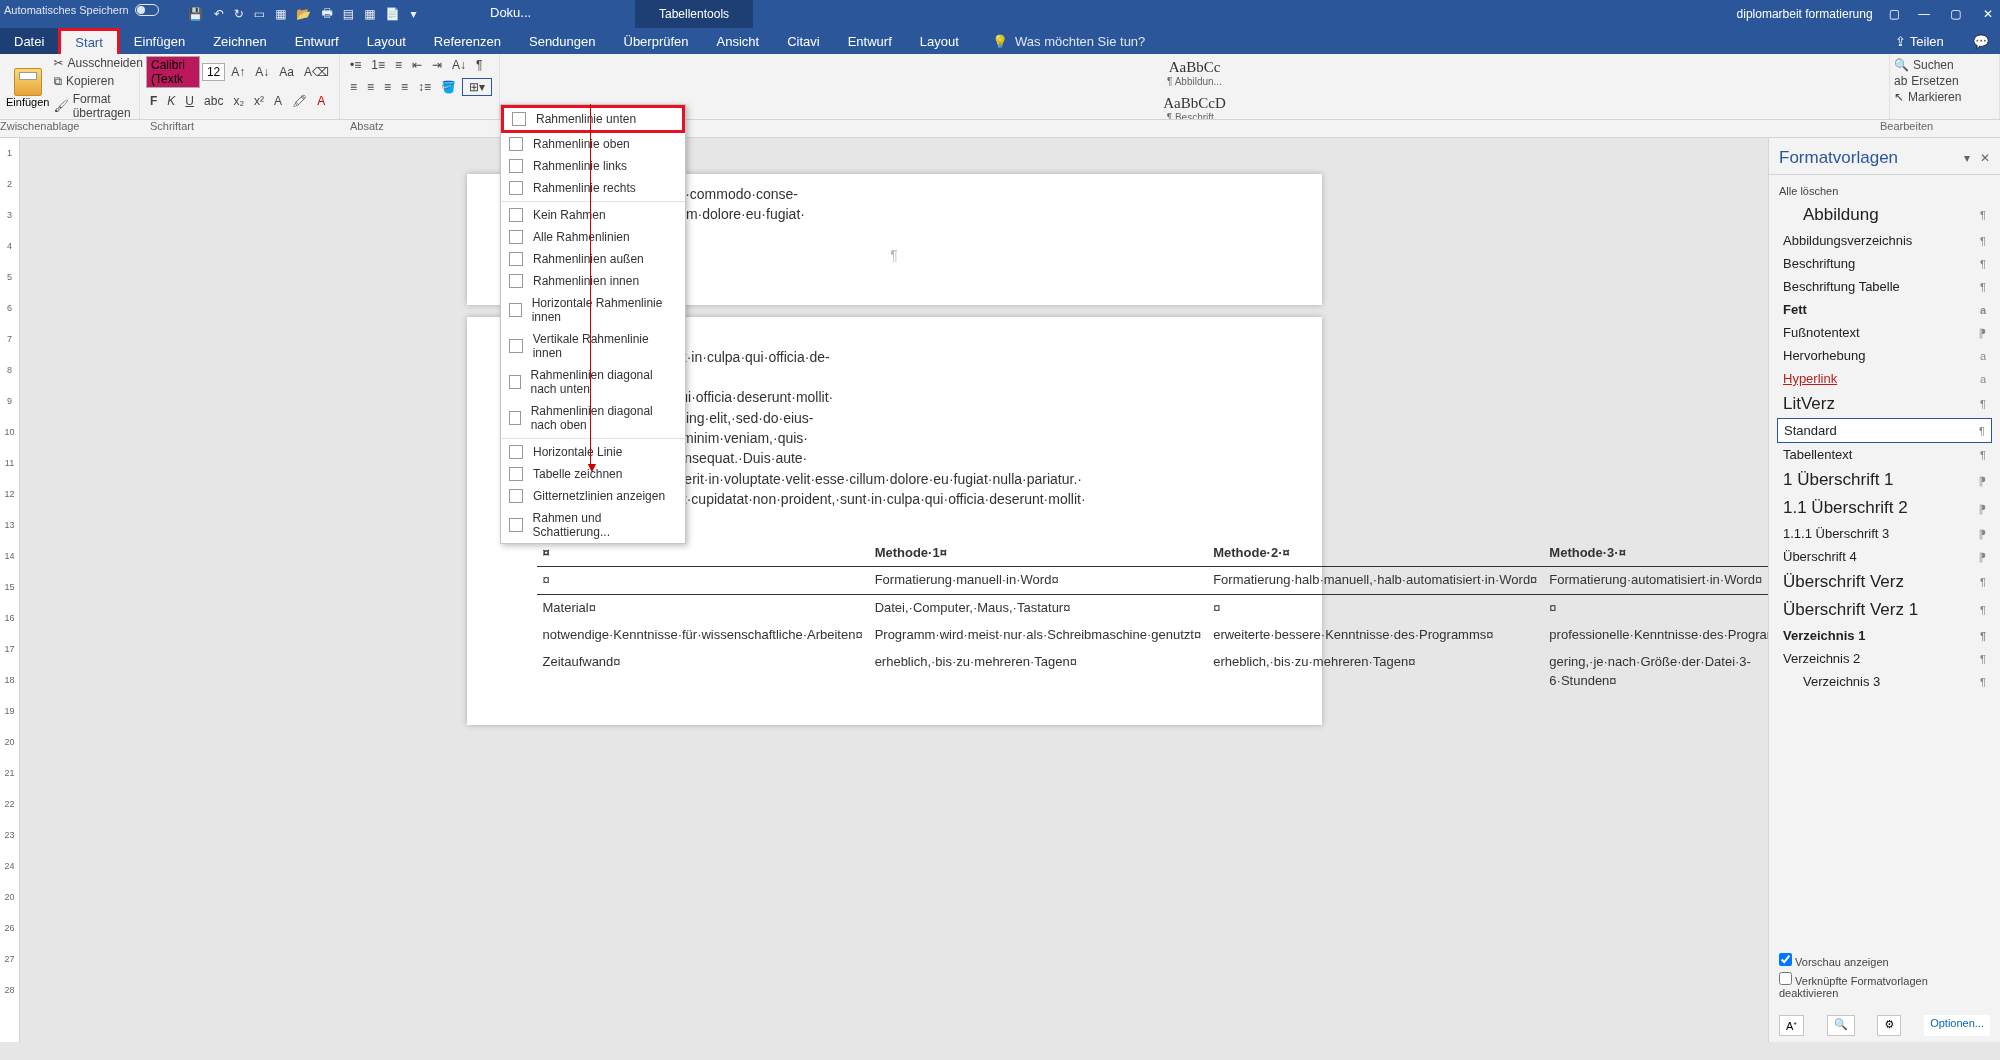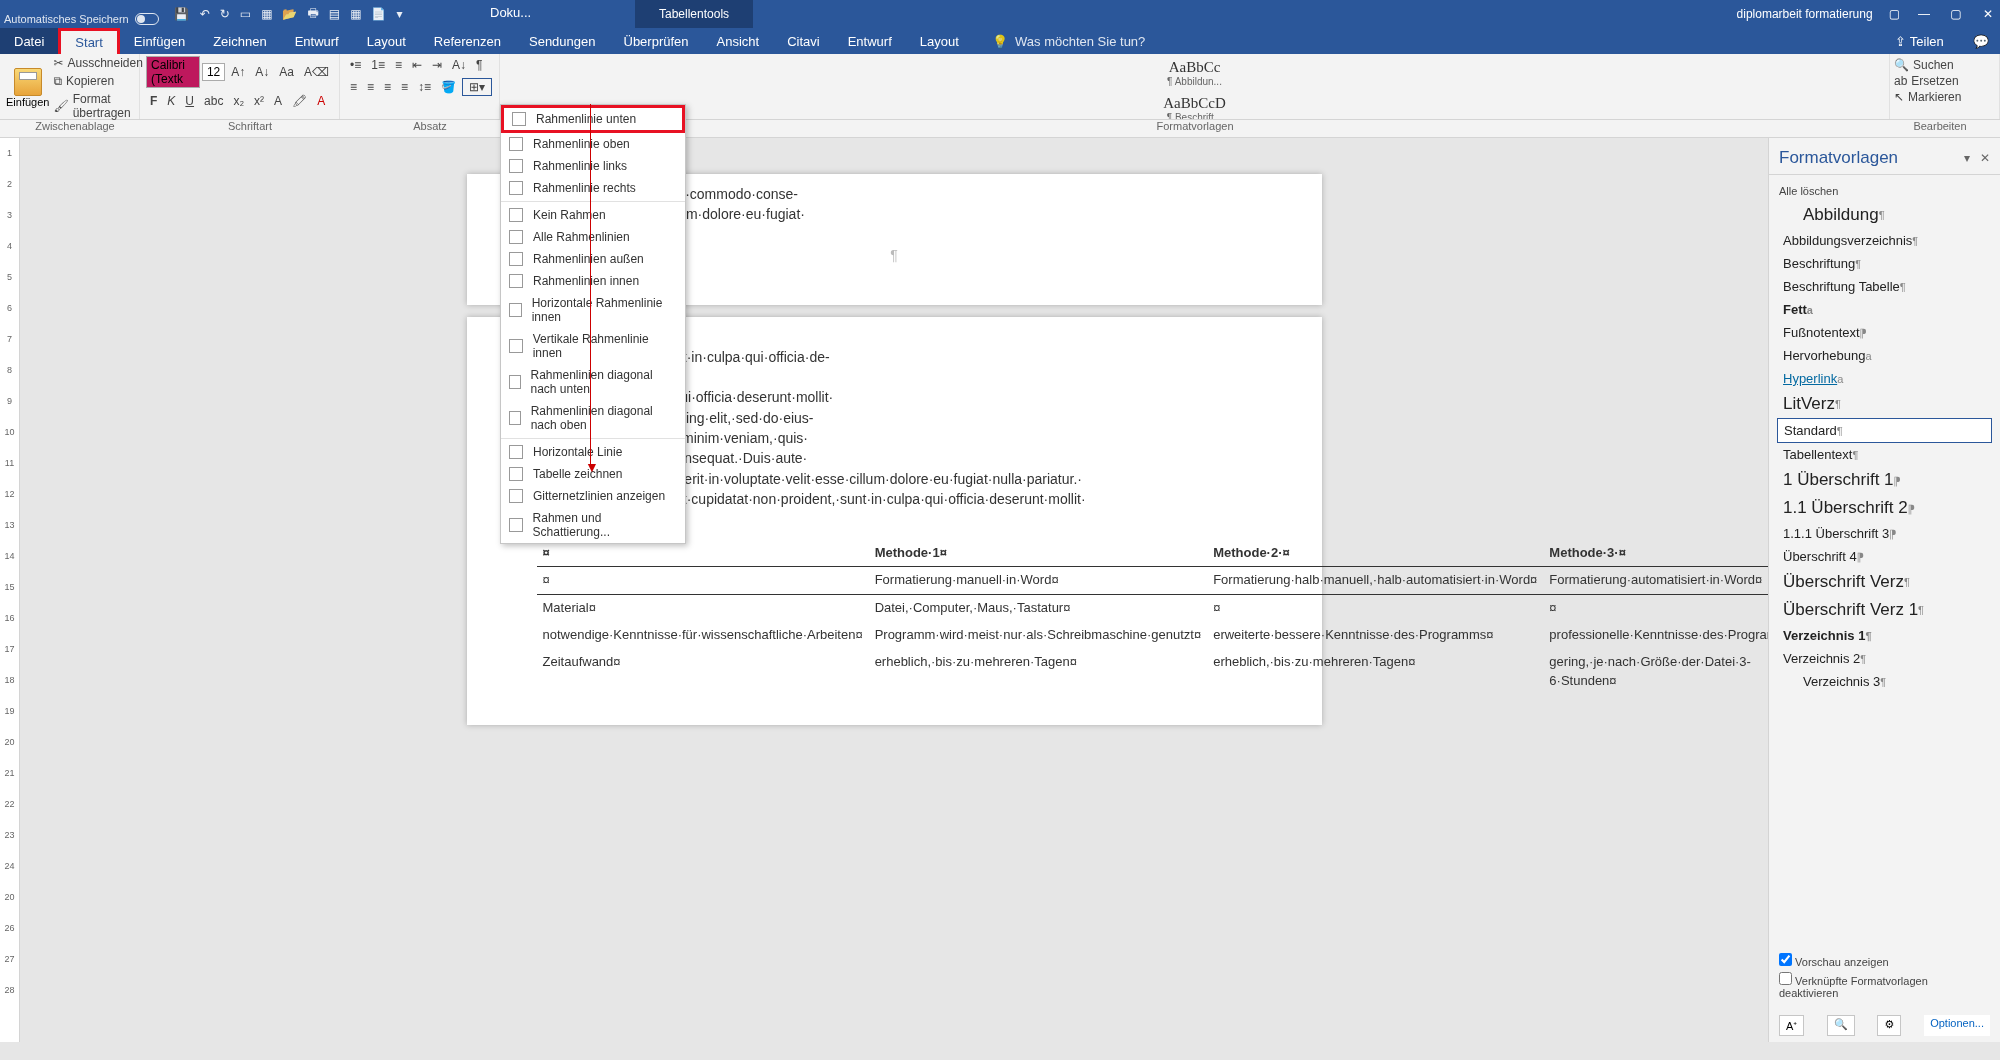--- a/index.html
+++ b/index.html
@@ -1,33 +1,33 @@
 <!DOCTYPE html>
 <html><head>
 <meta charset="utf-8">
 <style>
 *{margin:0;padding:0;box-sizing:border-box;font-family:"Segoe UI",Arial,sans-serif}
 body{background:#e6e6e6;width:2000px;height:1060px;overflow:hidden;font-size:12px}
 .titlebar{background:#2b579a;height:28px;display:flex;align-items:center;color:#fff;padding:0 4px}
-.titlebar-left{display:flex;align-items:flex-end;gap:6px}
+.titlebar-left{display:flex;align-items:flex-start;gap:20px}
 .qat{display:flex;gap:10px;align-items:center;padding-left:10px}
 .qat span{opacity:.9}
 .titlebar-center{flex:1;text-align:center;font-size:13px}
 .titlebar-right{display:flex;gap:16px;align-items:center}
 .titlebar-doc{position:absolute;left:490px;top:5px;color:#fff;font-size:13px}
 .tabletools{position:absolute;left:635px;top:0;background:#1e3f73;height:28px;color:#fff;display:flex;align-items:center;padding:0 24px;font-size:12px}
 .tabs{background:#2b579a;height:26px;display:flex;align-items:center;color:#fff;font-size:13px}
 .tab{padding:0 14px;height:26px;display:flex;align-items:center;cursor:pointer}
 .tab.active{background:#f3f3f3;color:#2b579a;border:3px solid #e81123;border-bottom:none}
 .tab.datei{background:#1e3f73}
 .tellme{display:flex;align-items:center;gap:6px;margin-left:20px;opacity:.85}
 .ribbon{background:#f3f3f3;height:66px;display:flex;border-bottom:1px solid #d4d4d4}
 .group{border-right:1px solid #e1e1e1;padding:2px 6px;display:flex;flex-direction:column;position:relative}
 .grouplabels{background:#f3f3f3;height:18px;display:flex;border-bottom:1px solid #d4d4d4;font-size:11px;color:#666}
-.gl{text-align:center}
+.gl{text-align:left}
 .clipboard{width:140px;display:flex}
 .paste{display:flex;flex-direction:column;align-items:center;justify-content:center;width:46px}
 .paste-icon{width:28px;height:28px;background:linear-gradient(#f9d978,#e8a43a);border:1px solid #c78a2a;border-radius:2px;position:relative}
 .paste-icon::after{content:"";position:absolute;top:3px;left:4px;right:4px;height:6px;background:#fff;border:1px solid #999}
 .clip-right{display:flex;flex-direction:column;gap:4px;padding-left:4px;font-size:12px;color:#444}
 .clip-right div{display:flex;gap:4px;align-items:center}
 .font{width:200px}
 .font-row{display:flex;gap:2px;align-items:center;margin-bottom:4px}
 .font-name{border:1px solid #ababab;background:#be185d;padding:1px 4px;width:98px;font-size:12px}
 .font-size{border:1px solid #ababab;background:#fff;padding:1px 4px;width:32px;font-size:12px}
@@ -52,27 +52,27 @@
 .border-menu{position:absolute;left:500px;top:104px;width:186px;background:#fff;border:1px solid #c6c6c6;box-shadow:2px 2px 6px rgba(0,0,0,.25);z-index:50;font-size:12px}
 .bm-item{display:flex;align-items:center;gap:10px;padding:4px 8px;color:#333;cursor:pointer}
 .bm-item.hl{border:3px solid #e81123}
 .bm-item .bm-ico{width:14px;height:14px;border:1px solid #999;display:inline-block;position:relative}
 .bm-sep{border-top:1px solid #e1e1e1;margin:2px 0}
 .styles-pane{width:232px;background:#f3f3f3;border-left:1px solid #d4d4d4;display:flex;flex-direction:column}
 .sp-head{padding:10px 10px 6px;font-size:17px;color:#2b579a;border-bottom:1px solid #d4d4d4;display:flex;justify-content:space-between;align-items:center}
 .sp-head .ctl{color:#666;font-size:12px;display:flex;gap:10px}
 .sp-body{flex:1;overflow:auto;padding:6px 8px}
 .sp-clear{font-size:11px;color:#444;padding:4px 2px}
-.sp-item{display:flex;align-items:center;padding:4px 6px;font-size:13px;color:#222;cursor:pointer}
+.sp-item{display:flex;justify-content:space-between;align-items:center;padding:4px 6px;font-size:13px;color:#222;cursor:pointer}
 .sp-item .mark{color:#888;font-size:11px}
 .sp-item.sel{border:1px solid #2b579a;background:#fff}
 .sp-item.bold{font-weight:700}
 .sp-item.big{font-size:17px}
 .sp-item.ital{}
-.sp-item .link{color:#0369a1;text-decoration:underline}
+.sp-item .link{color:#b91c1c;text-decoration:underline}
 .sp-foot{padding:6px 10px;font-size:11px;color:#444}
 .sp-foot label{display:block;margin-bottom:4px}
 .sp-buttons{display:flex;justify-content:space-between;padding:6px 10px}
 .sp-buttons span{border:1px solid #c6c6c6;padding:2px 6px;background:#fff;font-size:11px}
 .red-line{position:absolute;left:590px;top:104px;width:1px;height:360px;background:#c00;z-index:60;pointer-events:none}
 .red-caret{position:absolute;left:585px;top:459px;color:#c00;z-index:61;font-size:14px}
 .autosave{font-size:11px;opacity:.85;display:flex;align-items:center;gap:6px}
 .toggle{width:24px;height:12px;border:1px solid #fff;border-radius:6px;position:relative}
 .toggle::after{content:"";width:8px;height:8px;background:#fff;border-radius:50%;position:absolute;top:1px;left:1px}
 .share{display:flex;align-items:center;gap:4px;margin-right:30px}

